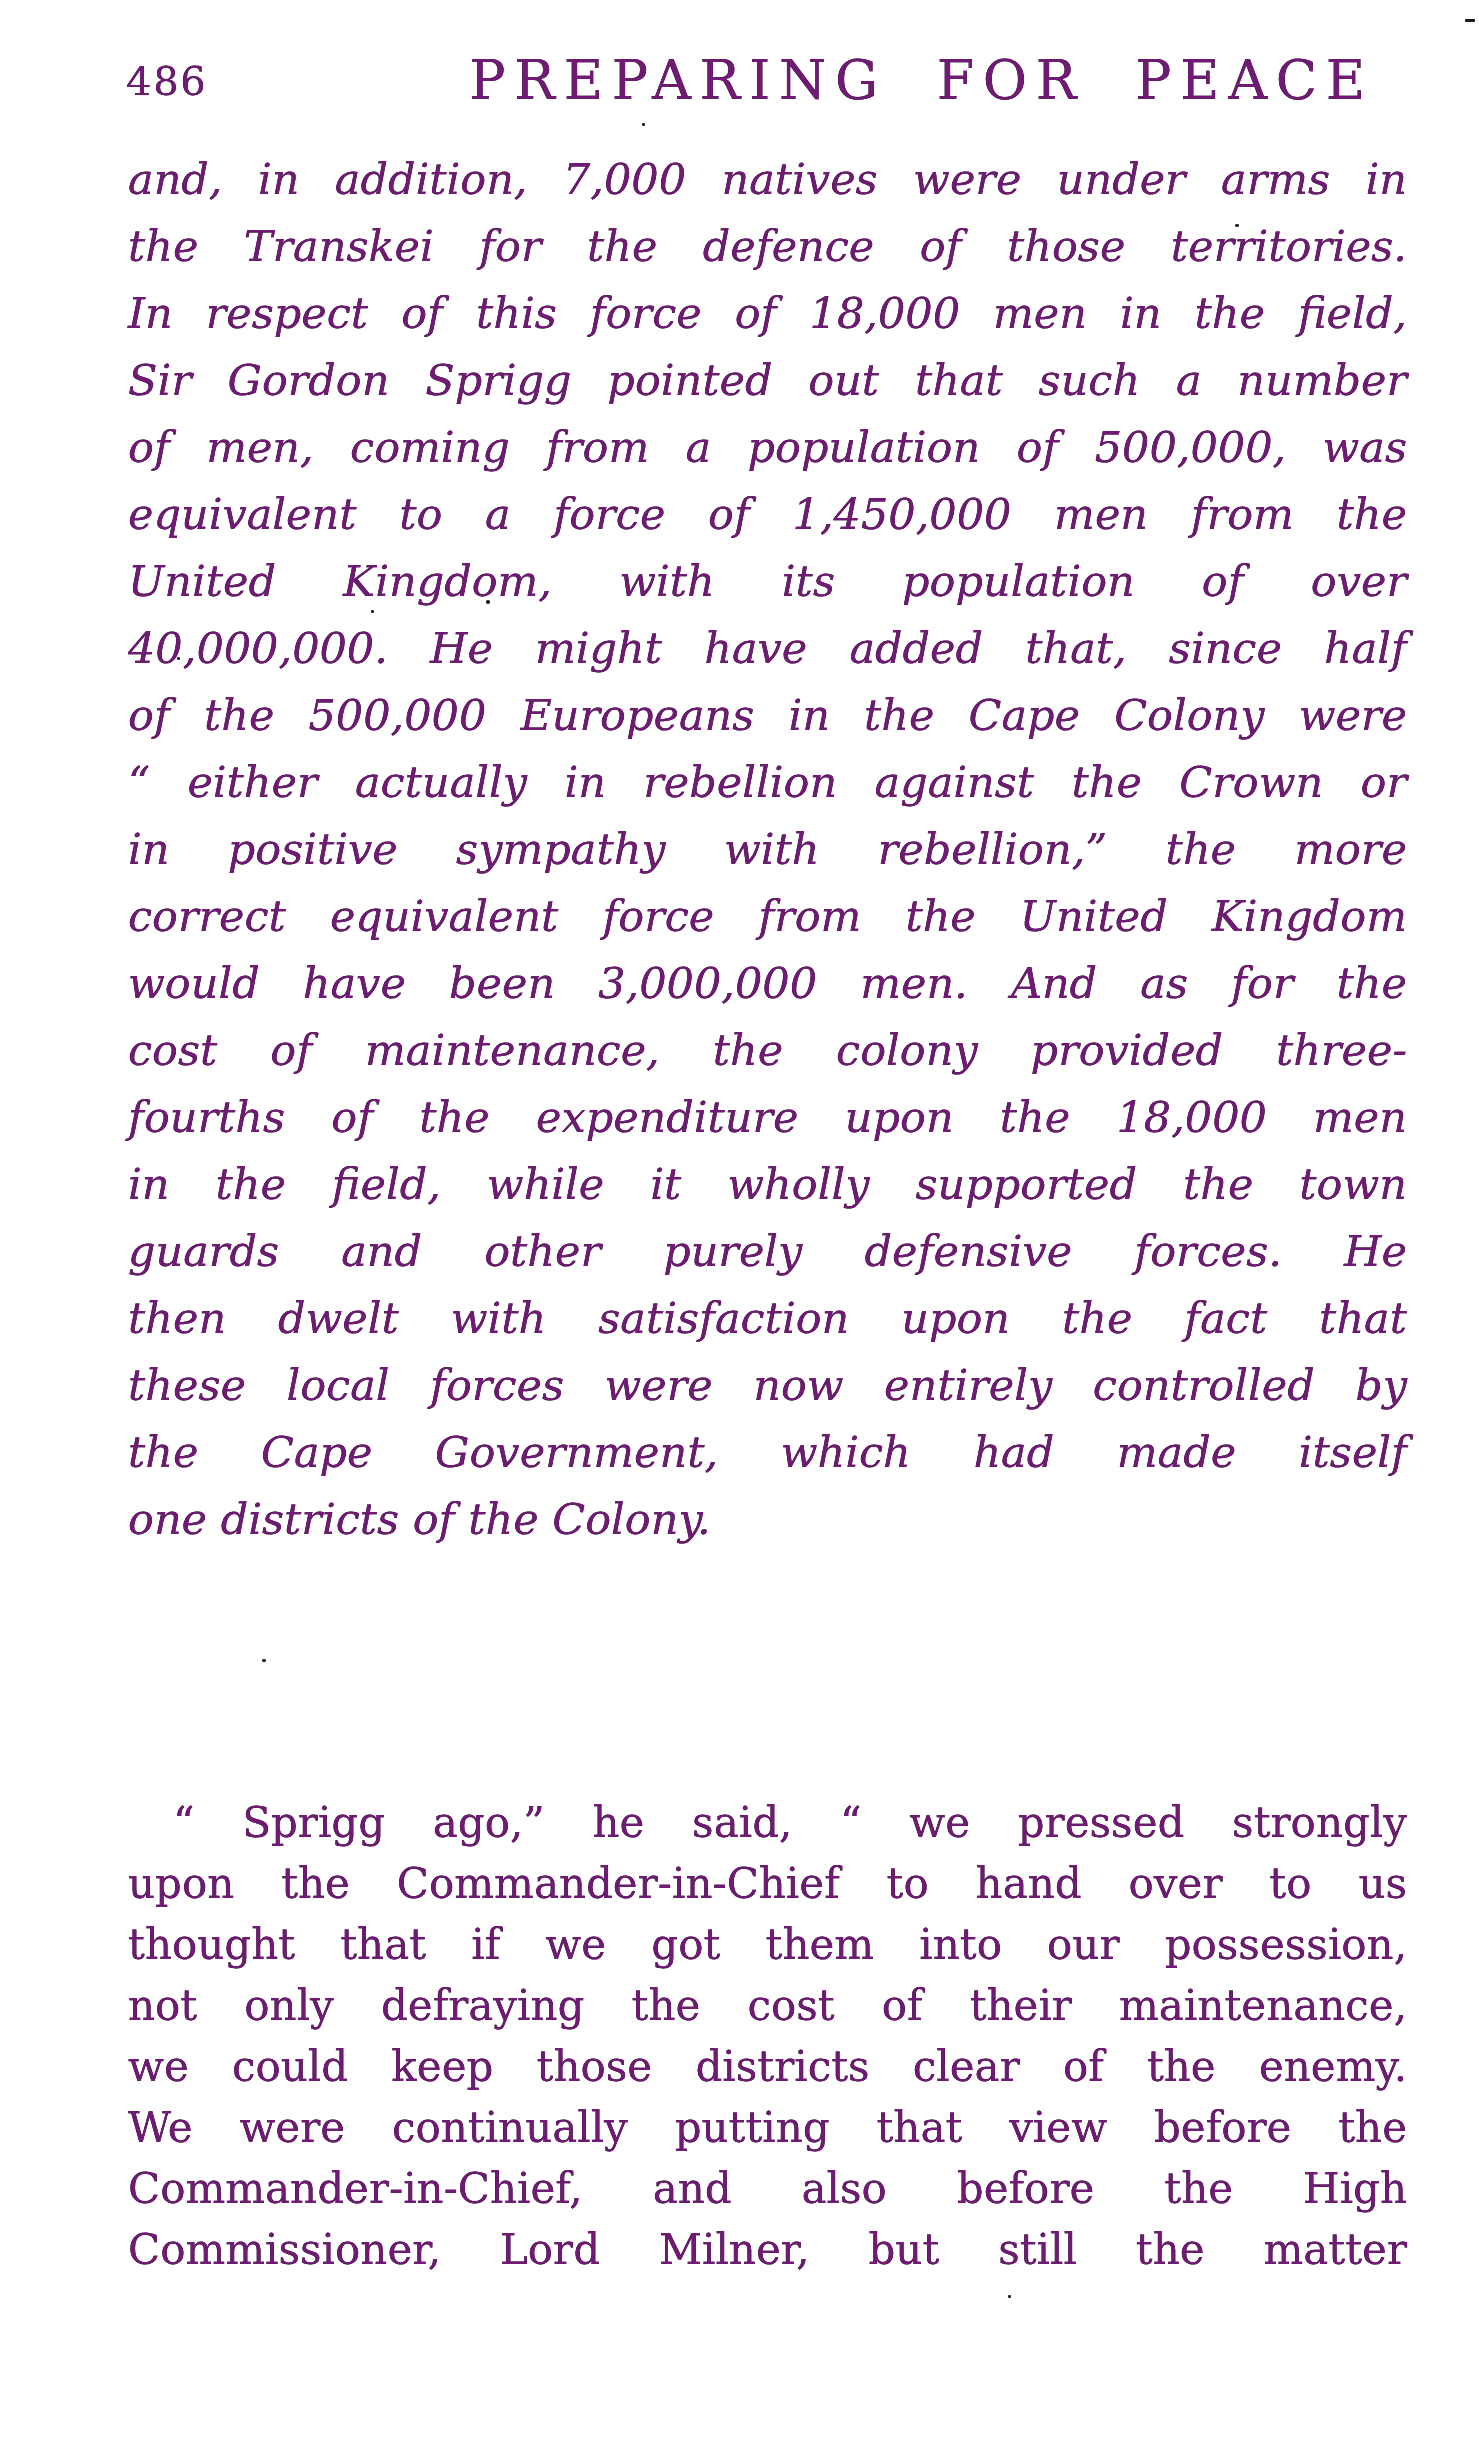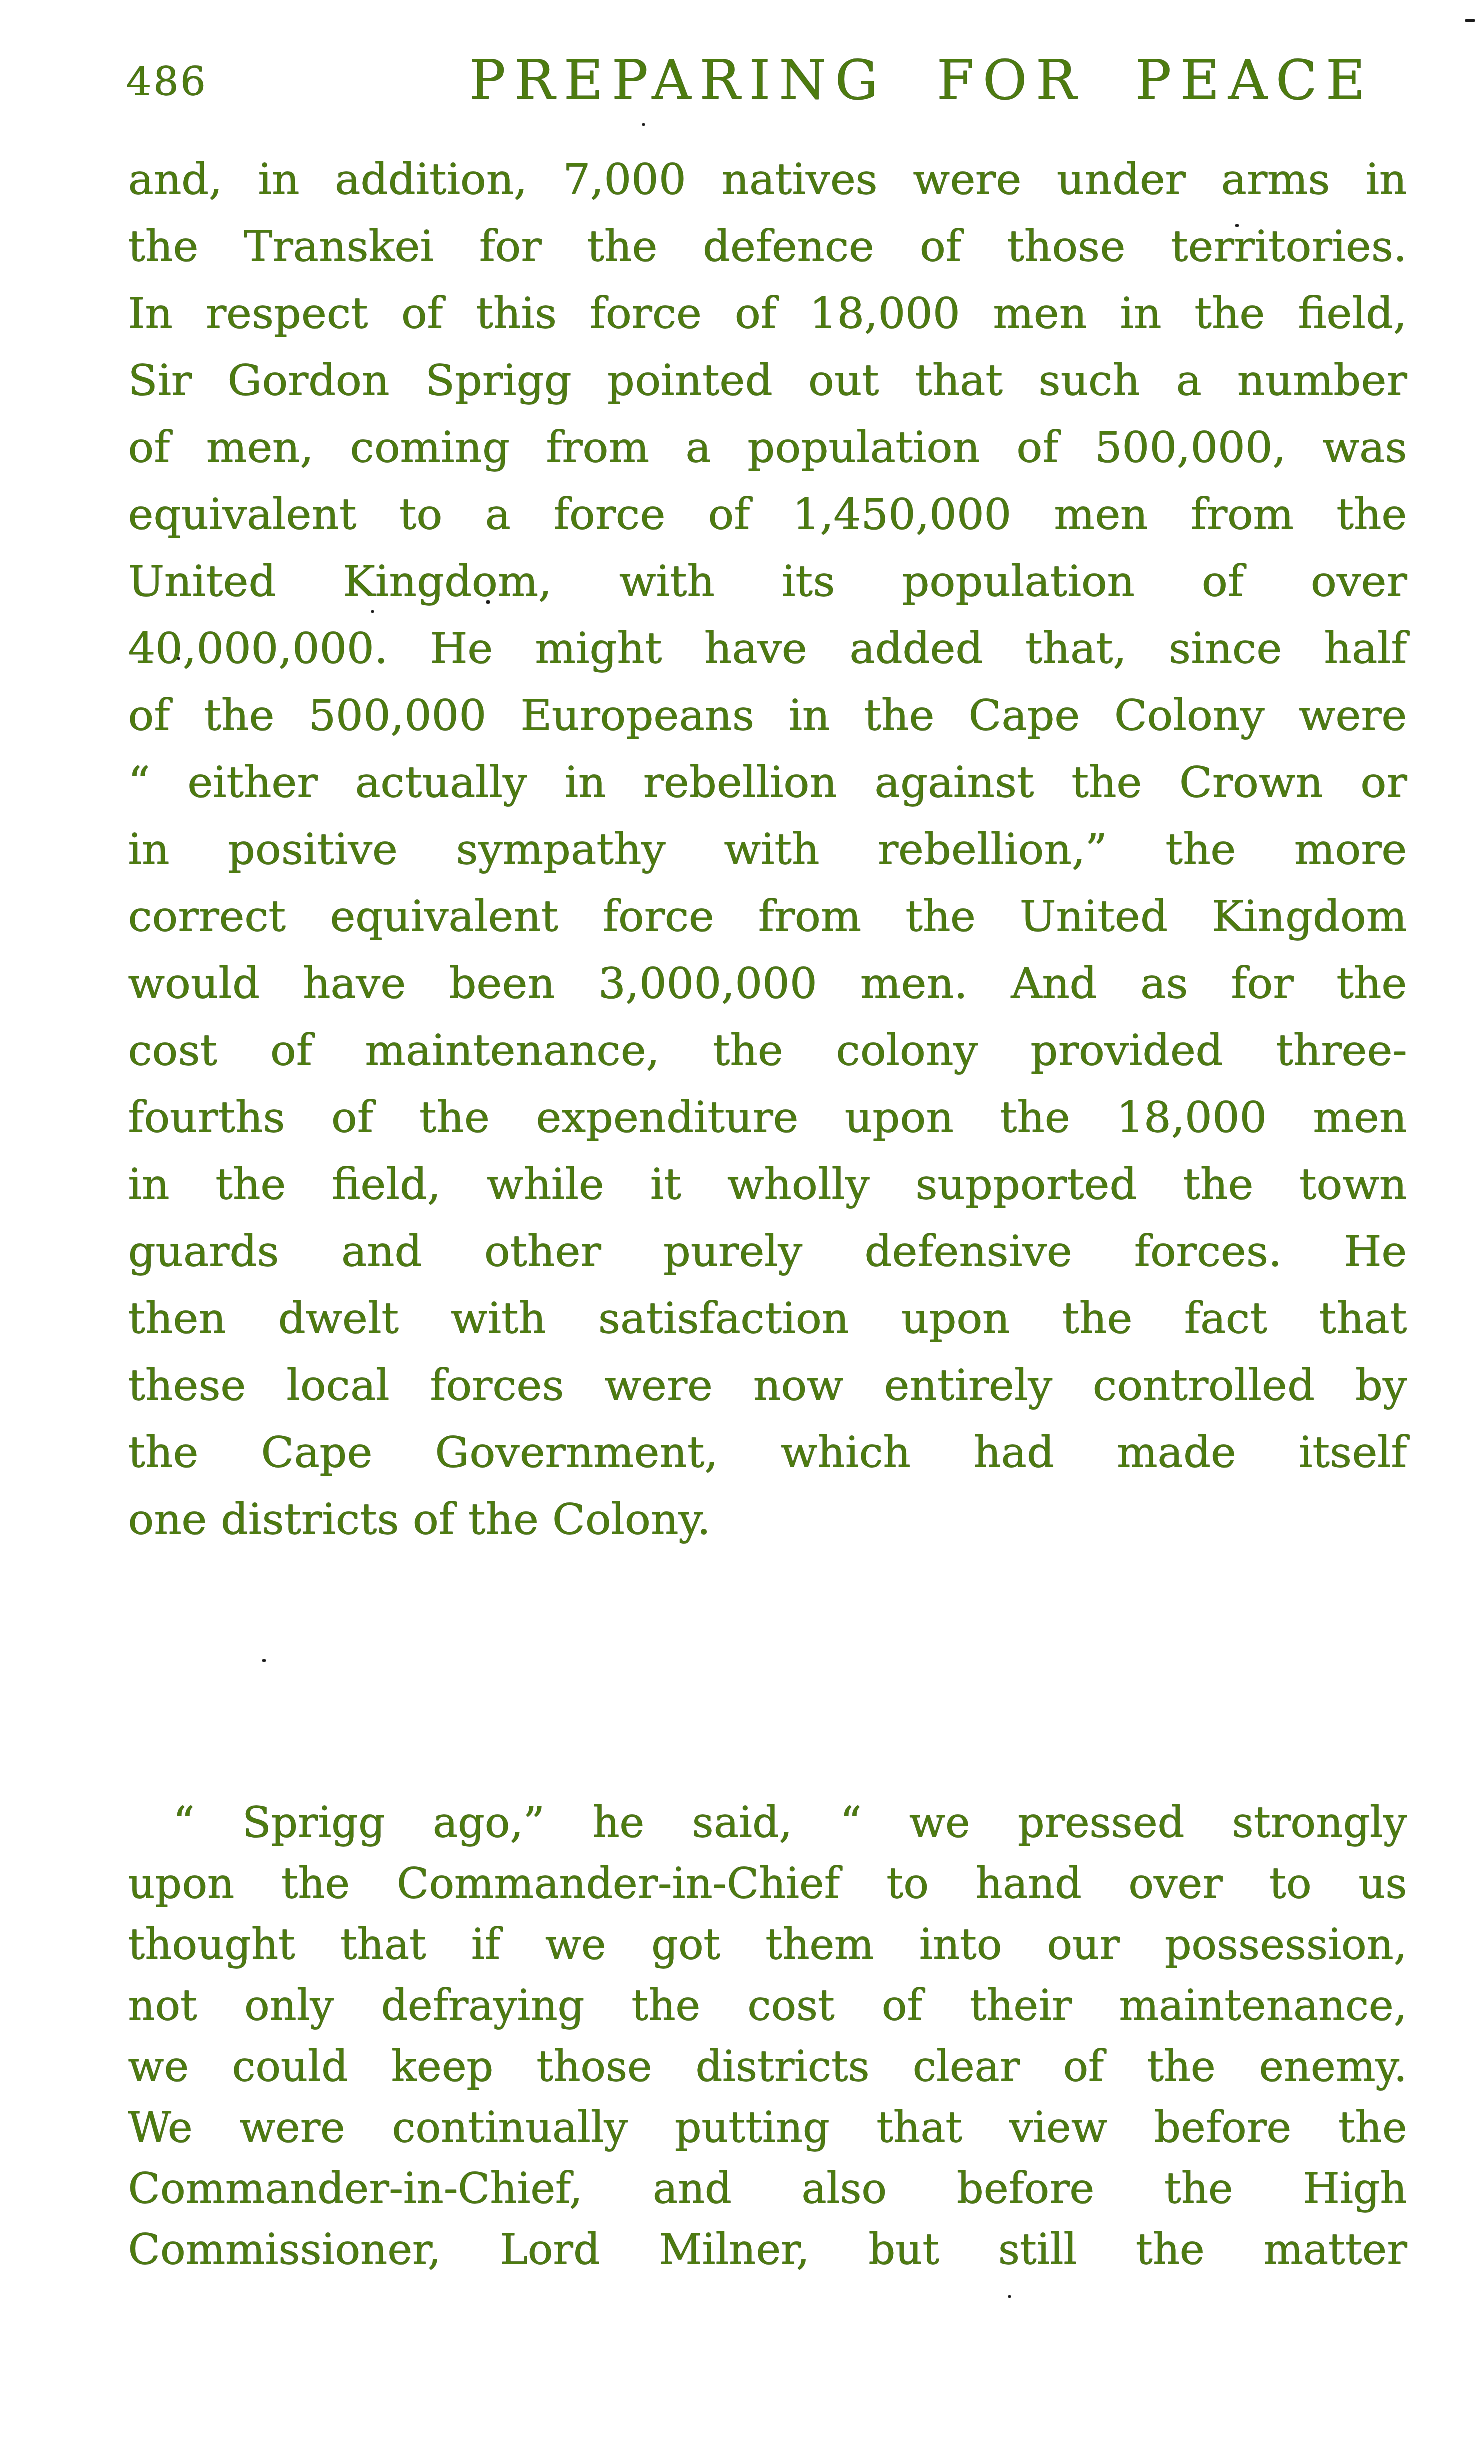--- a/index.html
+++ b/index.html
@@ -7,21 +7,21 @@
     padding: 0;
     background: #ffffff;
   }
   .page {
     position: relative;
     width: 1479px;
     height: 2462px;
     background: #ffffff;
     overflow: hidden;
     font-family: "DejaVu Serif", "Liberation Serif", serif;
-    color: #4d7c0f;
+    color: #701a75;
   }
 
   
   .page-header {
     position: absolute;
     top: 45px;
     left: 126px;
     right: 74px;
     height: 64px;
   }
@@ -50,21 +50,21 @@
     text-shadow: 0 0 0.6px #000;
     white-space: nowrap;
   }
 
   
   .body-text {
     position: absolute;
     left: 128px;
     width: 1279px;
   }
-  .para1 { top: 146px; }
+  .para1 { top: 146px; font-style: italic; }
   .para2 { top: 1792px; }
 
   .line {
     text-align: justify;
     text-align-last: justify;
     text-shadow: 0 0 0.5px #000;
     white-space: normal;
   }
   .para1 .line {
     font-size: 43px;

